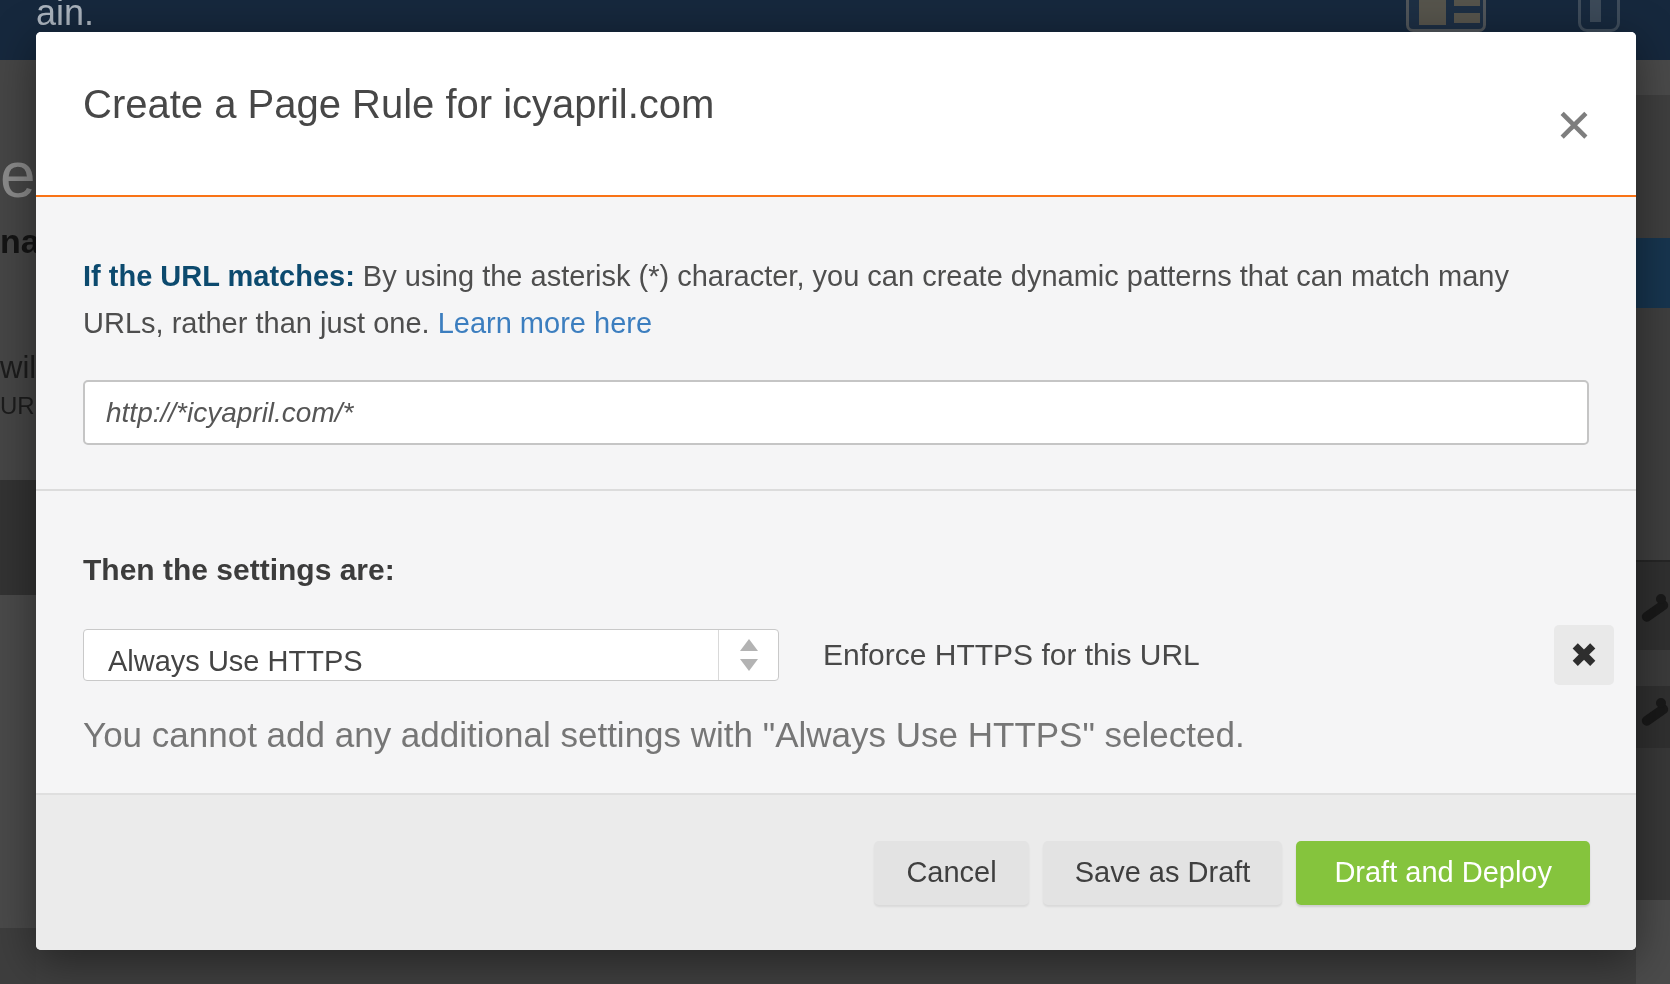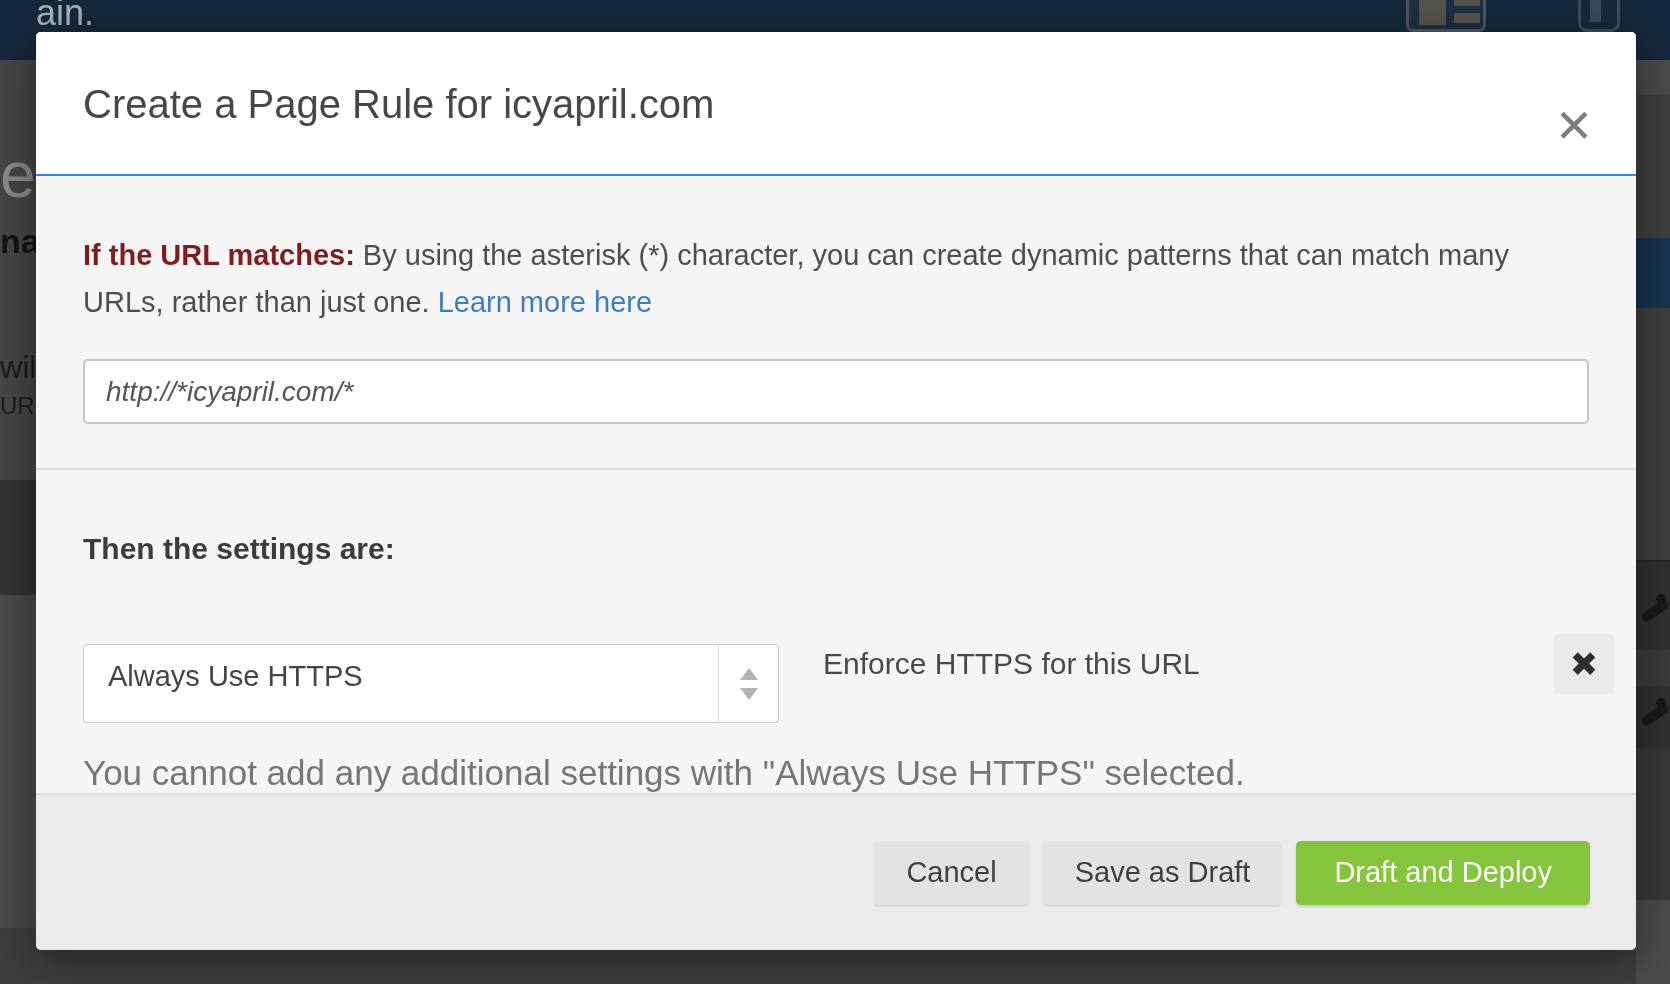--- a/index.html
+++ b/index.html
@@ -46,45 +46,45 @@
   .w1 { left:1638px; top:592px; } .w2 { left:1638px; top:696px; }
   .wrench-icon .stem { position:absolute; left:2px; top:14px; width:30px; height:10px;
                        background:#191919; border-radius:5px; transform:rotate(-35deg); }
   .wrench-icon .head { position:absolute; left:18px; top:2px; width:9px; height:9px;
                        border:5px solid #191919; border-radius:50%; }
 
   
   .modal { position:absolute; left:36px; top:32px; width:1600px; height:918px;
            background:#f5f5f6; border-radius:5px; box-shadow:0 10px 45px rgba(0,0,0,.45);
            display:flex; flex-direction:column; overflow:hidden; }
-  .m-header { height:144px; background:#ffffff; border-bottom:2px solid #3b82f6;
+  .m-header { height:165px; background:#ffffff; border-bottom:2px solid #f97316;
               flex:none; position:relative; }
   .m-title { position:absolute; left:47px; top:0; line-height:144px;
              font-size:40px; font-weight:normal; color:#474747; }
   .m-close { position:absolute; top:64px; right:32px; width:60px; height:60px;
              background:none; border:none; cursor:pointer;
              font-size:46px; line-height:60px; color:#7e7e7e; text-align:center; }
 
   .m-body { flex:1; }
   .url-section { padding:56px 47px 0; }
   .lead { font-size:29px; line-height:47px; color:#4e4e4e; max-width:1515px; }
-  .lead strong { color:#7f1d1d; }
+  .lead strong { color:#0c4a6e; }
   .lead a { color:#3c7ebf; text-decoration:none; cursor:pointer; }
   .url-input { display:block; margin-top:33px; width:100%; height:65px;
                border:2px solid #c5c5c5; border-radius:5px; background:#fff;
                padding:0 21px; font-size:28px; color:#565656;
                font-family:"Liberation Sans", sans-serif;font-style:italic; }
 
   .divider { margin-top:44px; height:2px; background:#dcdcdc; border:none; }
 
   .settings-section { padding:62px 22px 0 47px; }
   .settings-heading { font-size:30px; font-weight:bold; color:#3c3c3c; }
   .settings-row { margin-top:38px; display:flex; align-items:center; }
-  .selectbox { width:696px; height:79px; background:#fff; border:1px solid #c9c9c9;
-               border-radius:4px; display:flex; align-items:stretch; cursor:pointer;margin-top:40px; }
+  .selectbox { width:696px; height:52px; background:#fff; border:1px solid #c9c9c9;
+               border-radius:4px; display:flex; align-items:stretch; cursor:pointer; }
   .selectbox .sel-text { flex:1; font-size:29px; color:#444; line-height:62px; padding-left:24px;
                          white-space:nowrap; overflow:hidden; }
   .sel-arrows { width:60px; border-left:1px solid #d9d9d9; display:flex; flex-direction:column;
                 align-items:center; justify-content:center; gap:8px; }
   .tri-up   { width:0; height:0; border-left:9px solid transparent; border-right:9px solid transparent;
               border-bottom:12px solid #b3b3b3; }
   .tri-down { width:0; height:0; border-left:9px solid transparent; border-right:9px solid transparent;
               border-top:12px solid #b3b3b3; }
   .setting-desc { margin-left:44px; font-size:30px; color:#494949; }
   .remove-btn { margin-left:auto; width:60px; height:60px; border:none; border-radius:5px;

